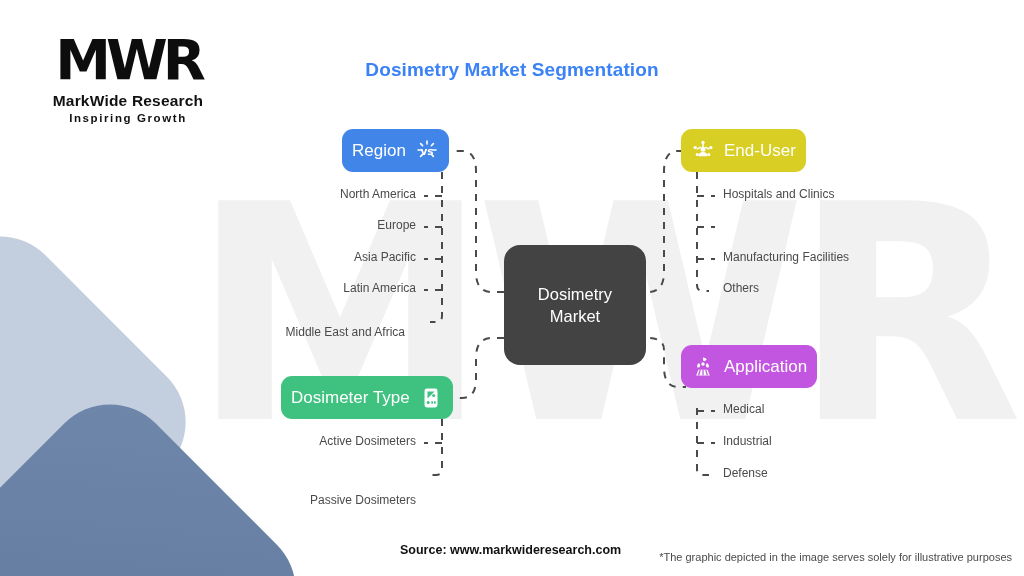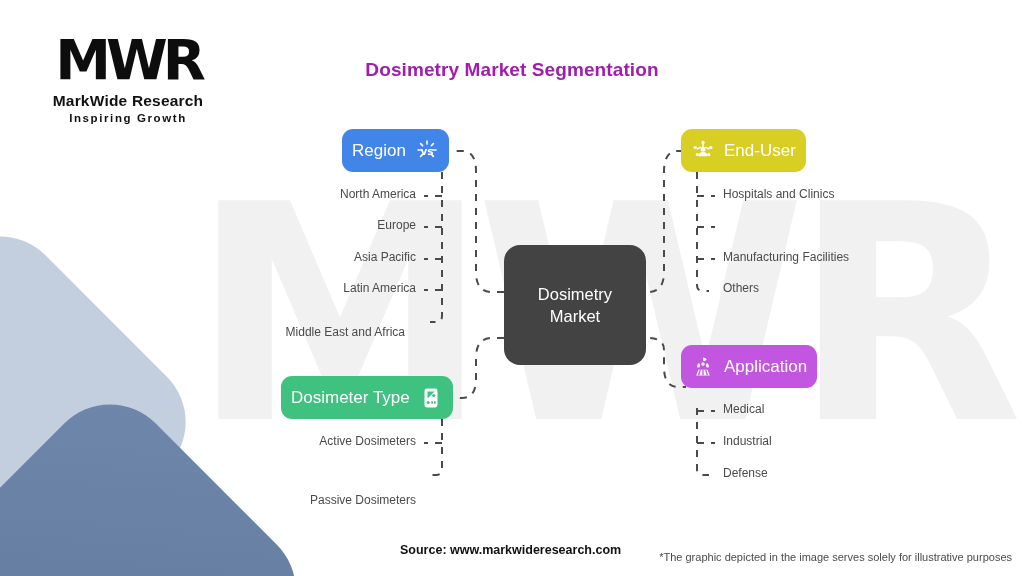--- a/index.html
+++ b/index.html
@@ -58,21 +58,21 @@
     letter-spacing:0.2px; margin-top:4px;
   }
   .logo-tag {
     font-size:11.5px; font-weight:bold; color:#111;
     letter-spacing:1.6px; margin-top:2px;
   }
 
   .page-title {
     position:absolute; left:0; top:59px; width:1024px;
     text-align:center;
-    font-size:19px; font-weight:bold; color:#a21caf;
+    font-size:19px; font-weight:bold; color:#3b82f6;
     letter-spacing:0.1px;
   }
 
   
   .diagram { position:absolute; inset:0; }
   .svg-connectors { position:absolute; left:0; top:0; width:1024px; height:576px; }
 
   .node-center {
     position:absolute;
     left:504px; top:245px;

